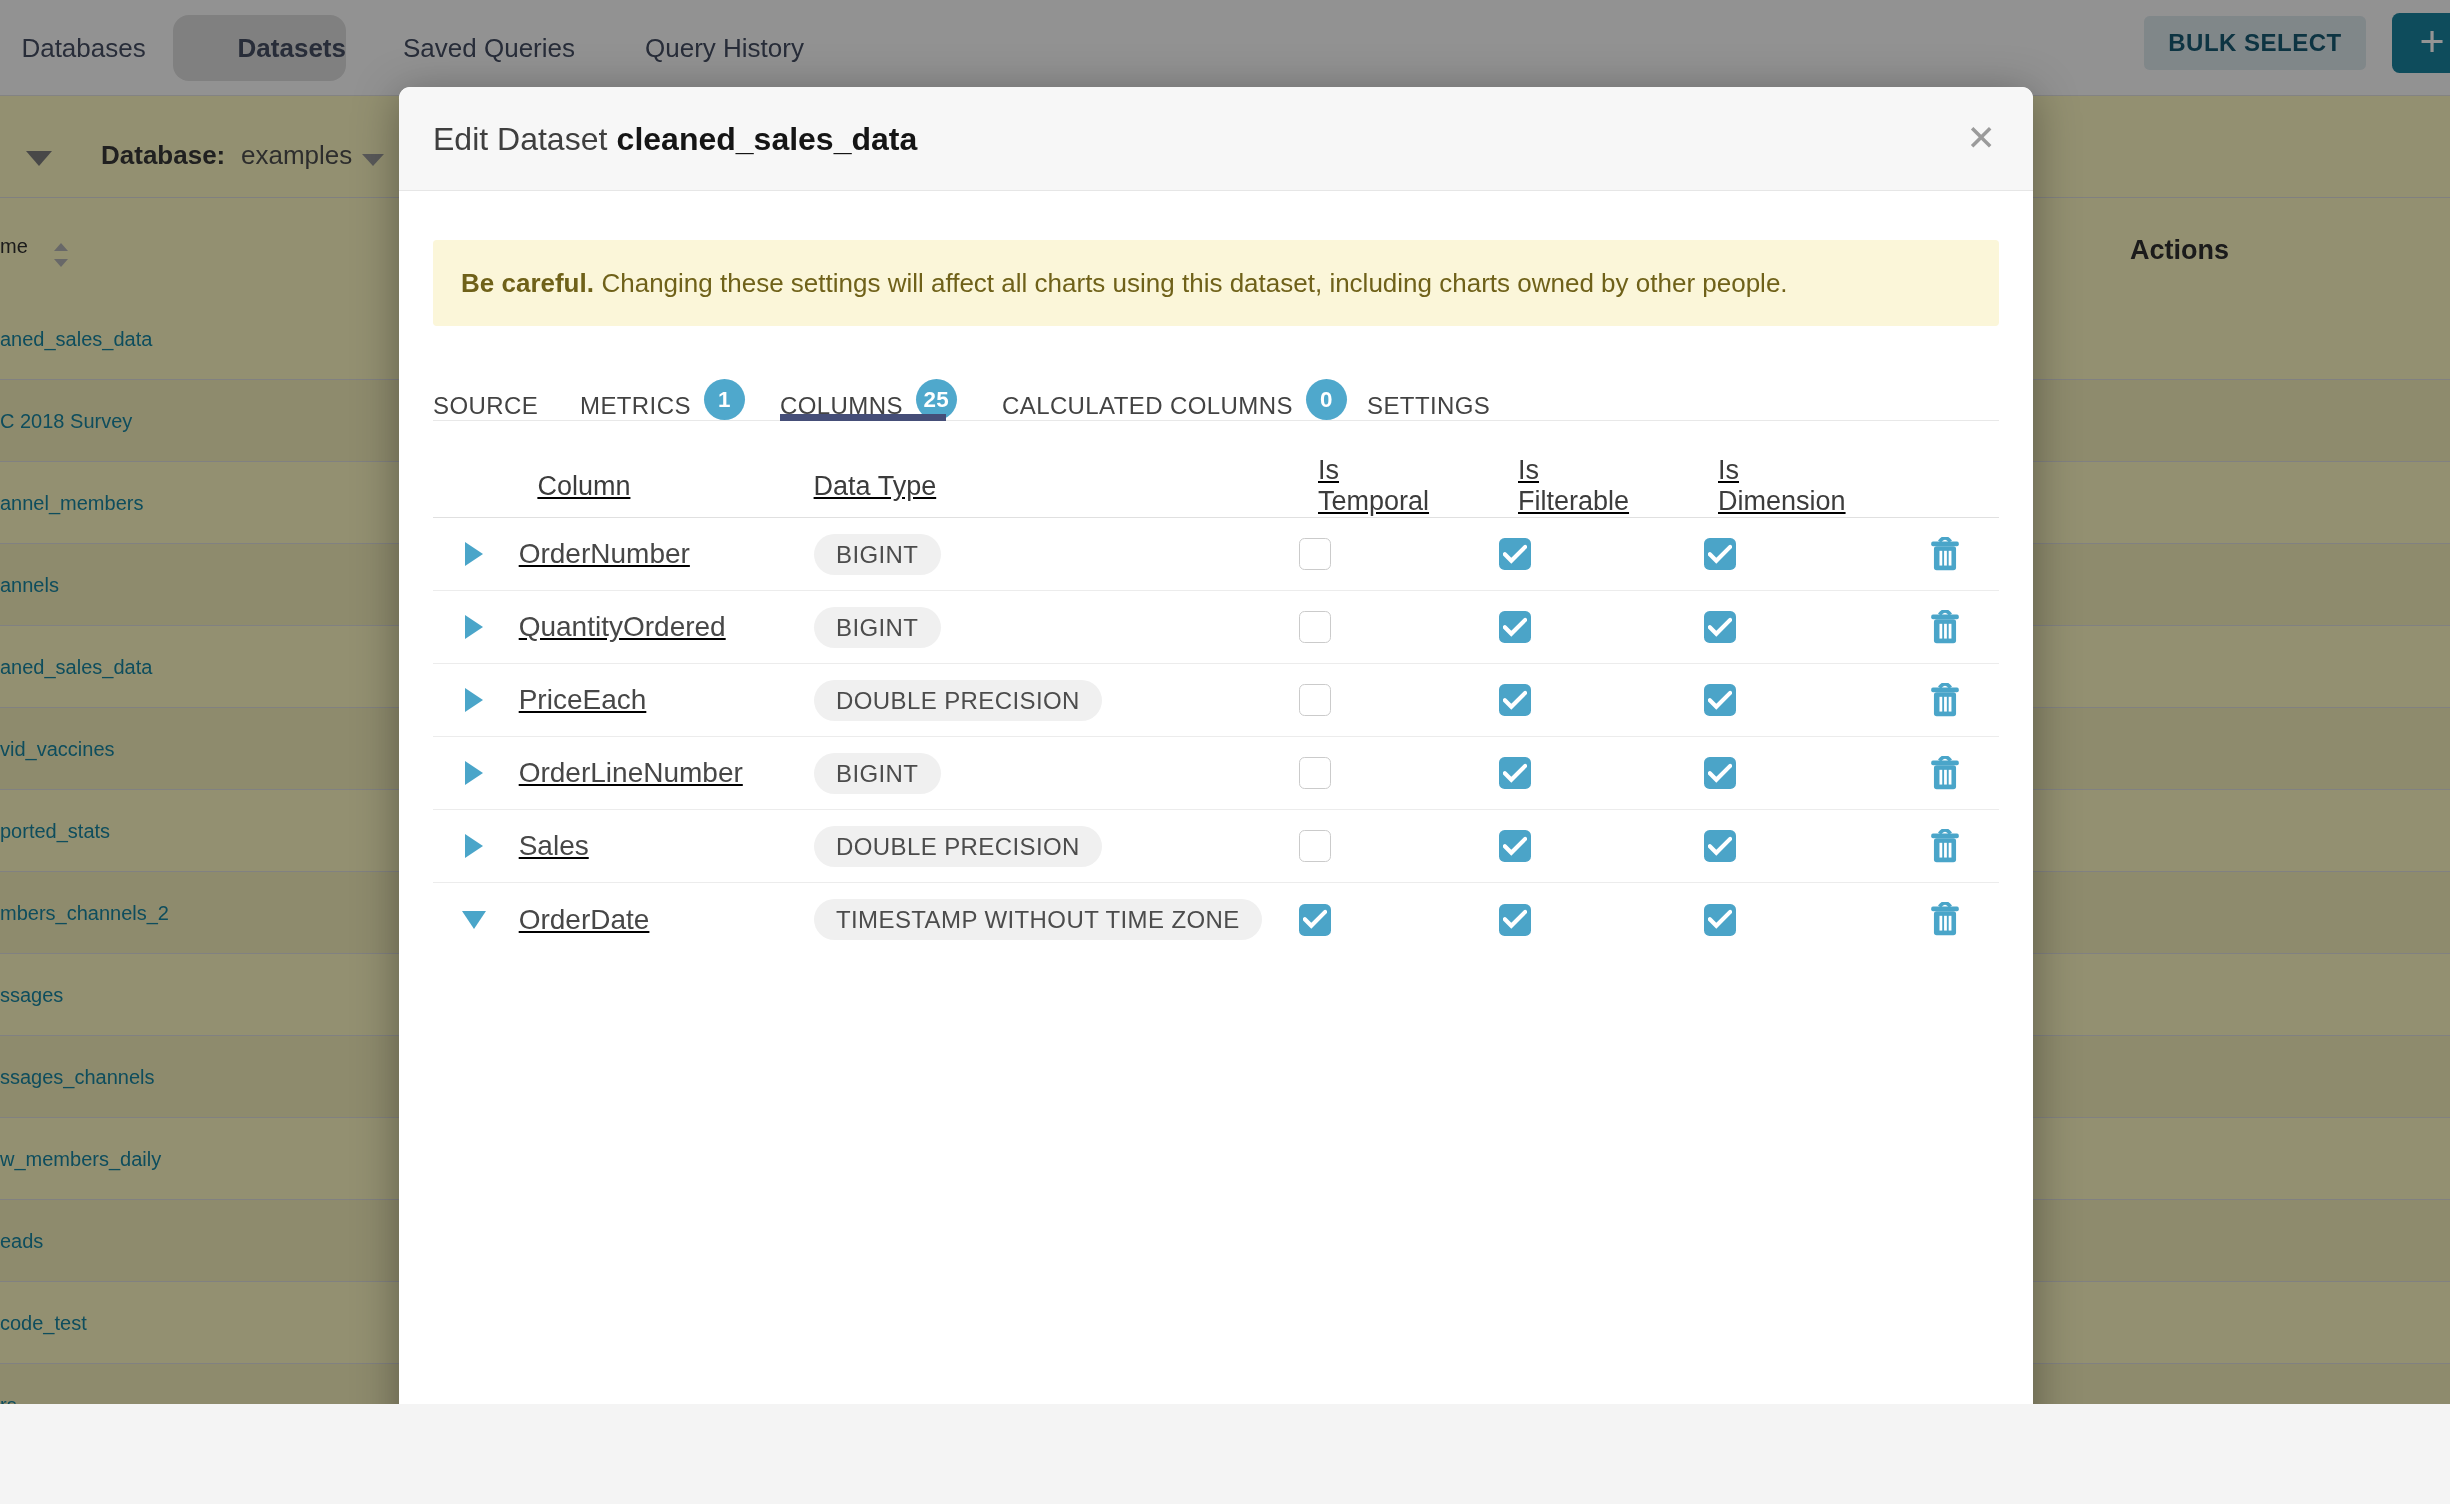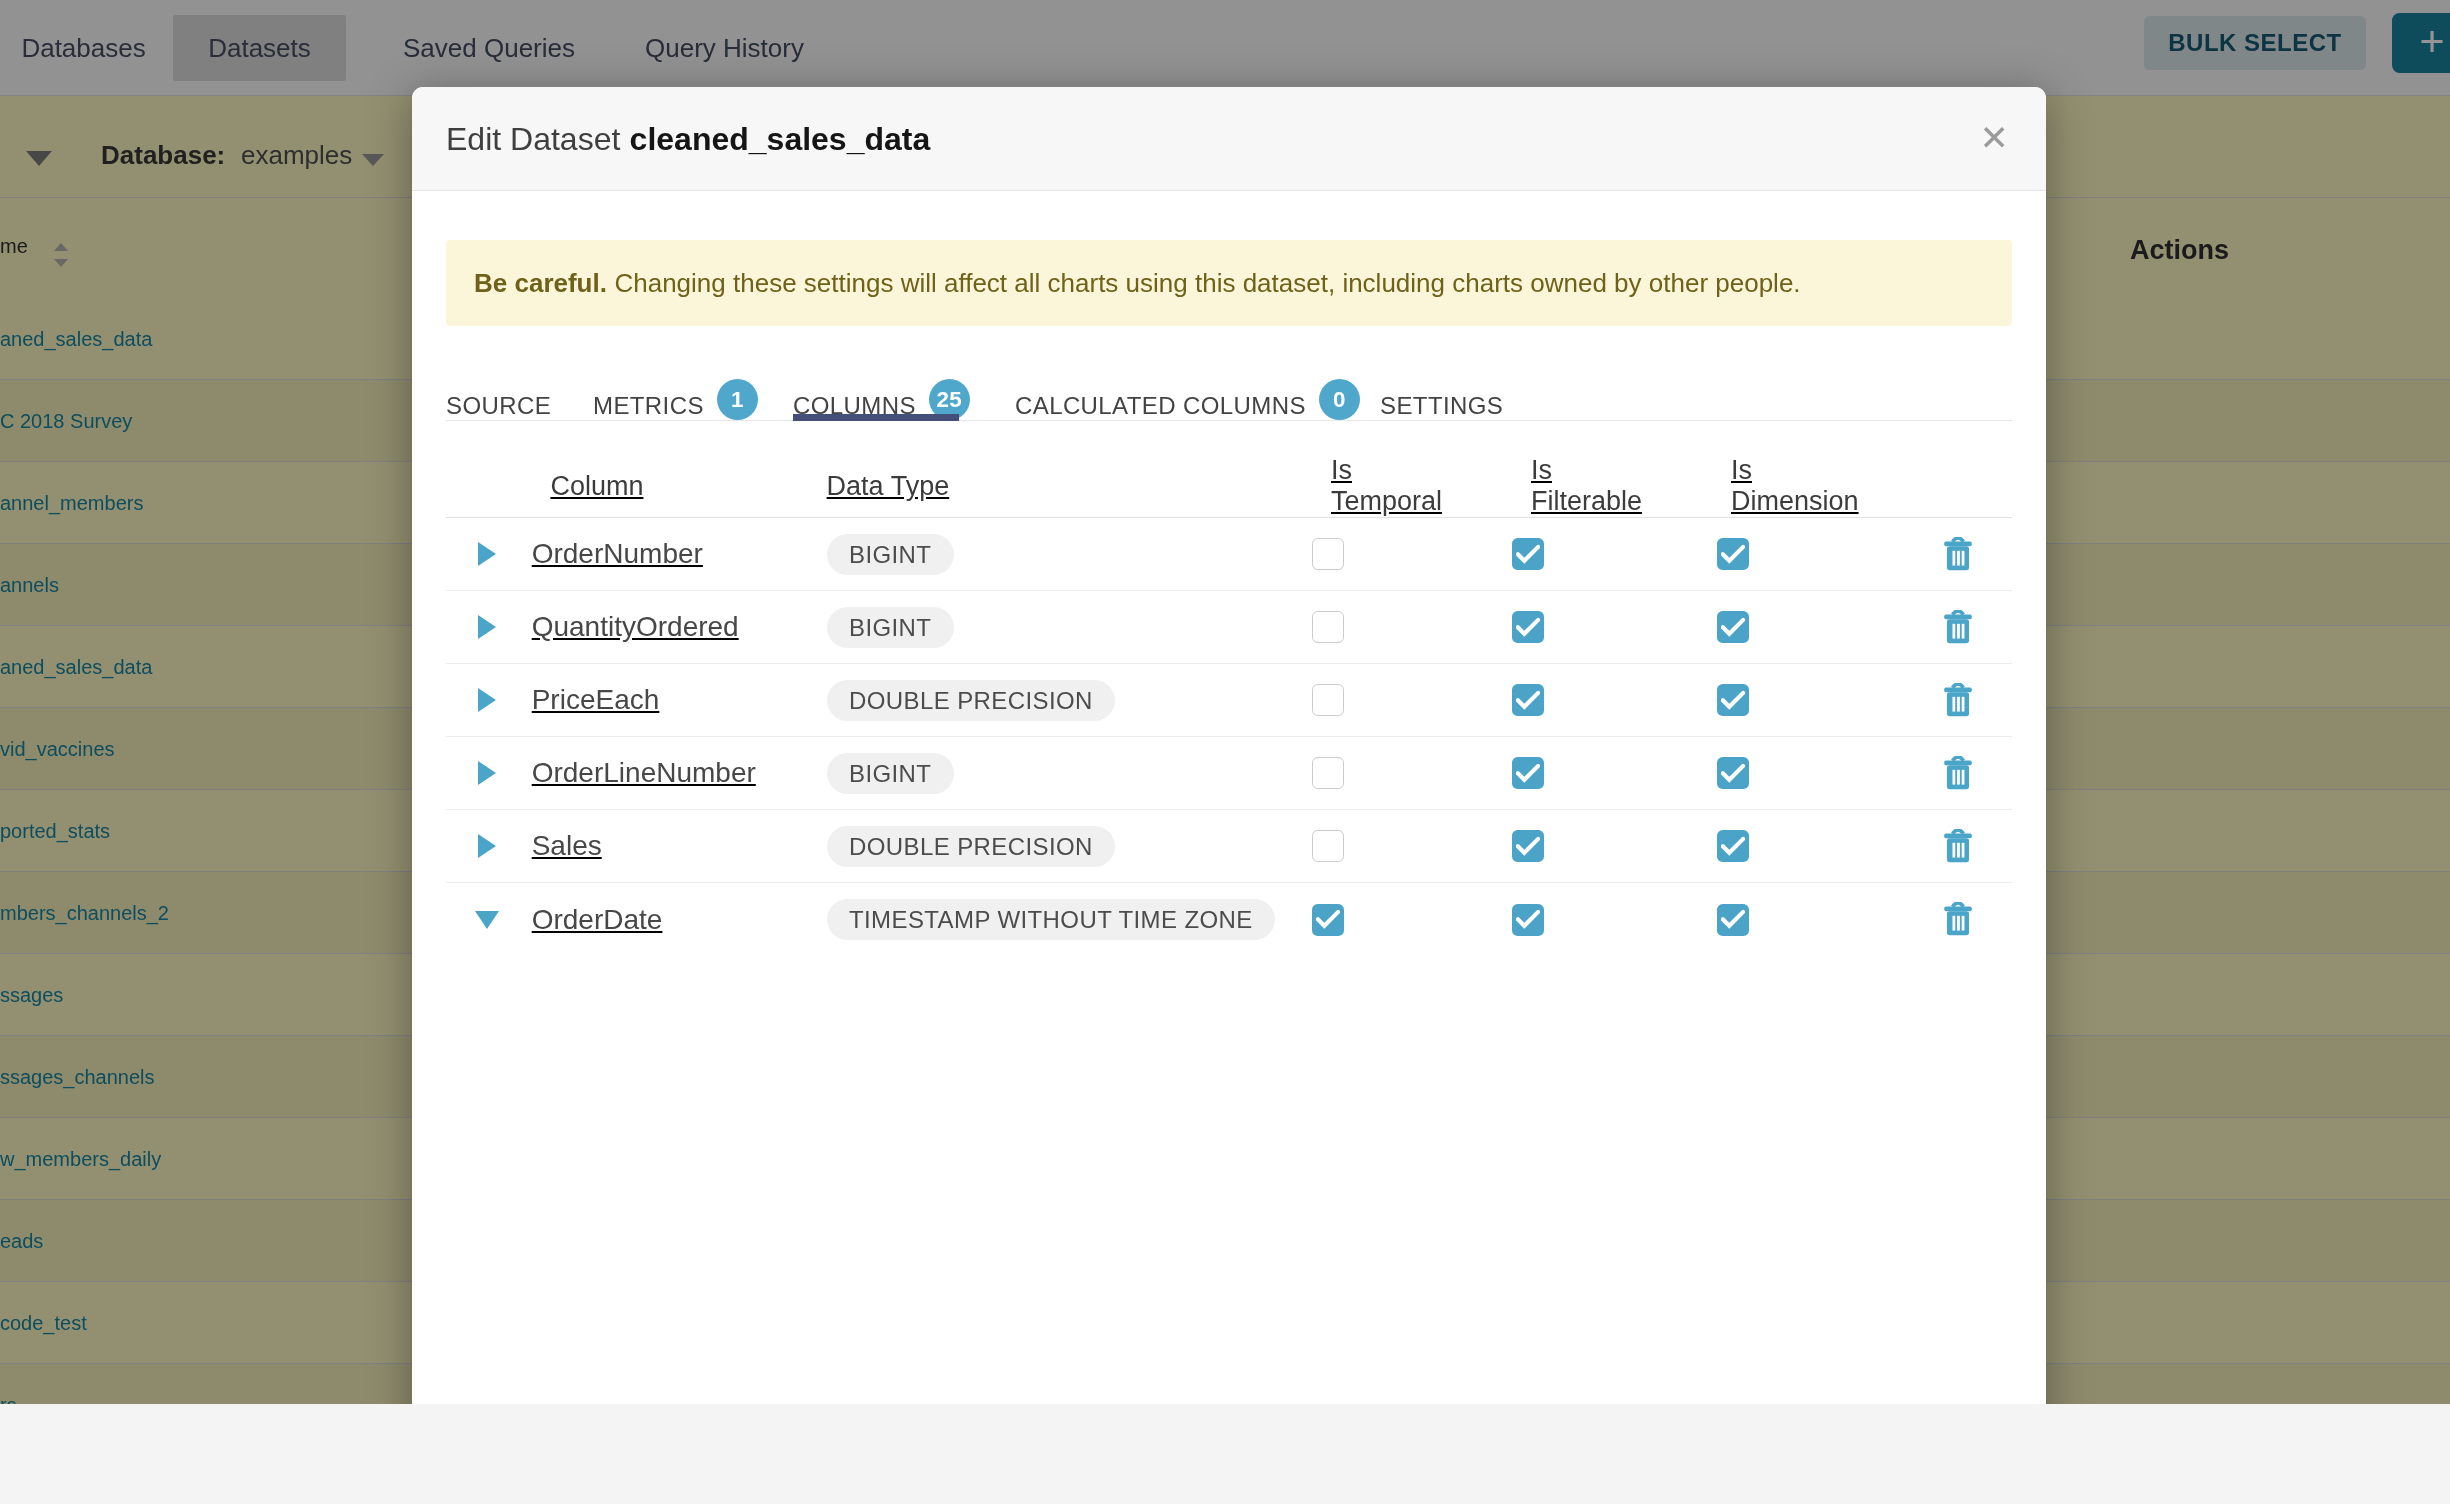--- a/index.html
+++ b/index.html
@@ -4,21 +4,21 @@
 <style>
   * { margin:0; padding:0; box-sizing:border-box; }
   html,body { width:2450px; height:1505px; }
   body { font-family:"Liberation Sans", sans-serif; background:#f4f4f4; }
   .screen { position:relative; width:2450px; height:1404px; overflow:hidden; background:#fef9c3; }
 
   
   .navbar { position:absolute; left:0; top:0; width:2450px; height:96px; background:#fcfcfc; border-bottom:0.9px solid #e2e2e2; }
   .nav-item { position:absolute; top:0; height:96px; line-height:96px; font-size:26px; color:#454e63; cursor:pointer; }
   .nav-databases { left:21.4px; }
-  .nav-datasets { left:173px; top:15px; width:173px; height:66px; line-height:66px; text-align:center; background:#dcdcdc; border-radius:2px; }
+  .nav-datasets { left:173px; top:15px; width:173px; height:66px; line-height:66px; text-align:right; background:#dcdcdc; border-radius:16px;font-weight:bold; }
   .nav-saved { left:403px; }
   .nav-history { left:645px; }
   .bulk-btn { position:absolute; left:2144px; top:16px; width:222px; height:54px; background:#dde8ec; border-radius:5.6px; text-align:center; line-height:54px; font-size:24px; font-weight:600; letter-spacing:0.5px; color:#185a73; cursor:pointer; }
   .add-btn { position:absolute; left:2392px; top:13px; width:80px; height:60px; background:#19849f; border-radius:7.5px; color:#fff; font-size:43px; font-weight:400; text-align:center; line-height:56px; cursor:pointer; }
 
   .filter-caret { position:absolute; left:26px; top:151px; width:0; height:0; border-left:13px solid transparent; border-right:13px solid transparent; border-top:15px solid #7d7d7d; cursor:pointer; }
   .db-label { position:absolute; left:101px; top:140px; font-size:26px; font-weight:700; color:#383838; }
   .db-value { position:absolute; left:241px; top:140px; font-size:26px; color:#4f4f4f; cursor:pointer; }
   .db-caret { position:absolute; left:362px; top:154px; width:0; height:0; border-left:11.2px solid transparent; border-right:11.2px solid transparent; border-top:12px solid #9a9a9a; cursor:pointer; }
   .toolbar-divider { position:absolute; left:0; top:197px; width:2450px; height:0.9px; background:#dcdcdc; }
@@ -32,21 +32,21 @@
 
   .bg-rows { position:absolute; left:0; top:298px; width:2450px; }
   .bg-row { position:relative; width:2450px; height:82px; border-bottom:0.9px solid #dedede; }
   .bg-row:nth-child(even) { background:rgba(0,0,0,0.035); }
   .bg-row a { position:absolute; left:0; top:0; height:82px; line-height:82px; font-size:20px; color:#1985a0; text-decoration:none; cursor:pointer; white-space:nowrap; }
 
   
   .overlay { position:absolute; inset:0; background:rgba(0,0,0,0.42); z-index:5; }
 
   
-  .modal { position:absolute; left:412px; top:87px; width:1634px; height:1418px; background:#ffffff; border-radius:11.2px 11.2px 0 0; z-index:10; box-shadow:0 7.5px 45px rgba(0,0,0,.35); overflow:hidden; }
+  .modal { position:absolute; left:399px; top:87px; width:1634px; height:1418px; background:#ffffff; border-radius:11.2px 11.2px 0 0; z-index:10; box-shadow:0 7.5px 45px rgba(0,0,0,.35); overflow:hidden; }
   .modal-header { position:relative; height:104px; background:#f7f7f7; border-bottom:0.9px solid #e6e6e6; border-radius:11.2px 11.2px 0 0; }
   .modal-title { position:absolute; left:34px; top:0; height:104px; line-height:104px; font-size:32px; color:#3f3f3f; }
   .modal-title b { color:#151515; font-weight:700; margin-left:9.3px; }
   .modal-close { position:absolute; right:28px; top:0; height:104px; line-height:101px; font-size:35px; color:#9b9b9b; padding:0 9.3px; cursor:pointer; }
 
   .modal-body { position:relative; padding:0 34px; }
 
   .banner { margin-top:49px; height:86px; line-height:86px; background:#fbf6d9; border-radius:3.7px; padding-left:28px; font-size:26px; color:#6f6119; white-space:nowrap; overflow:hidden; }
   .banner b { font-weight:700; margin-right:7.5px; }
 

